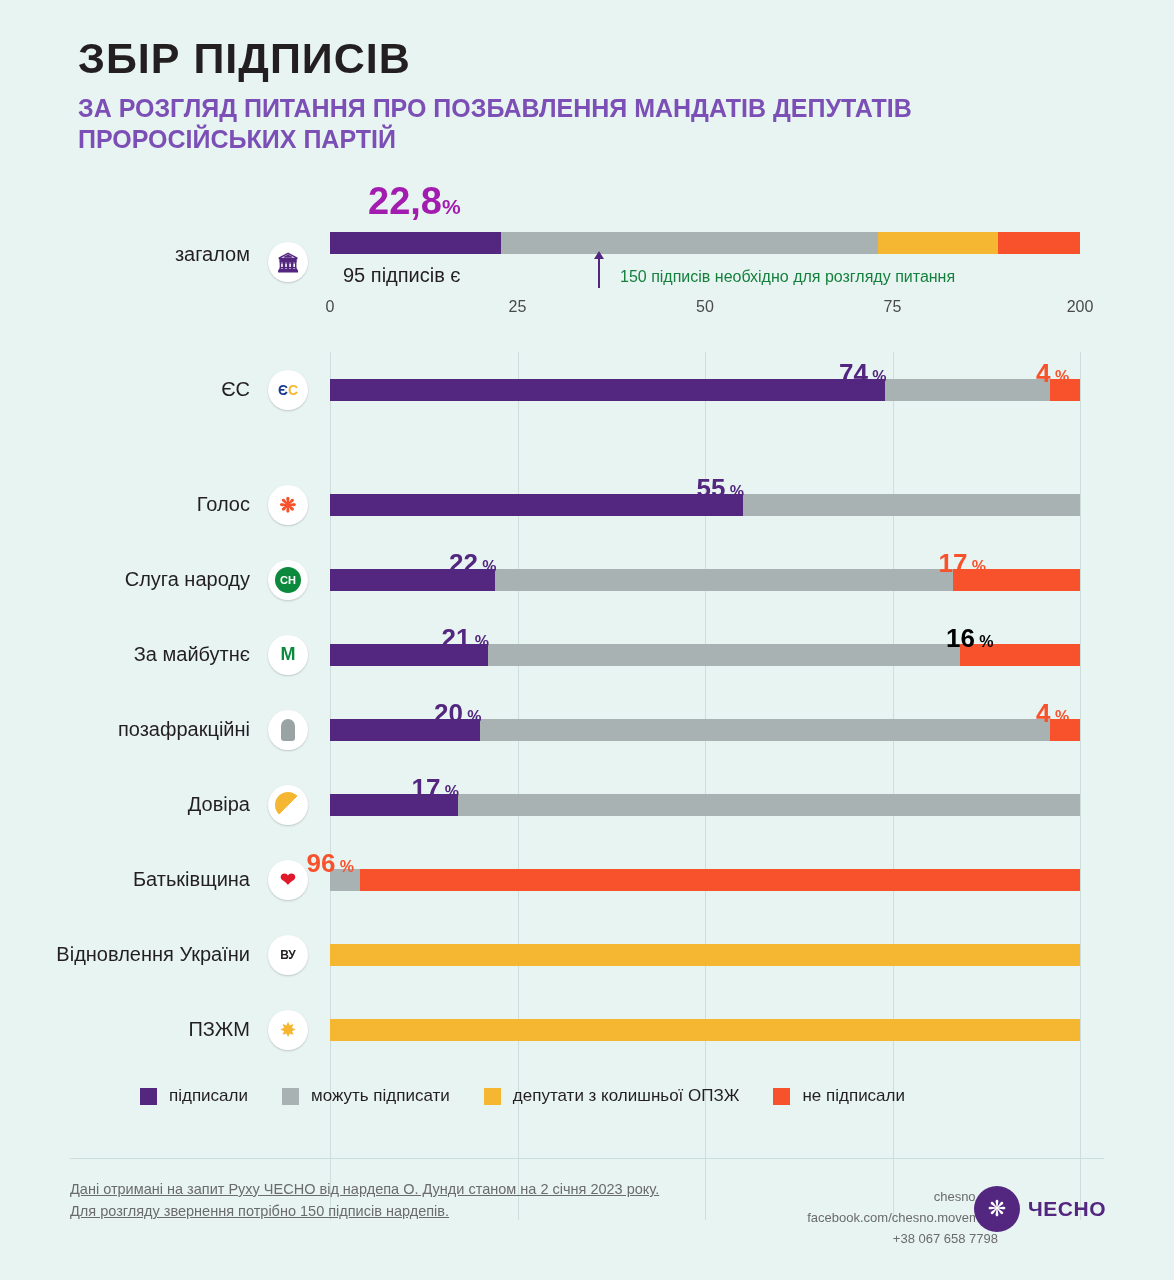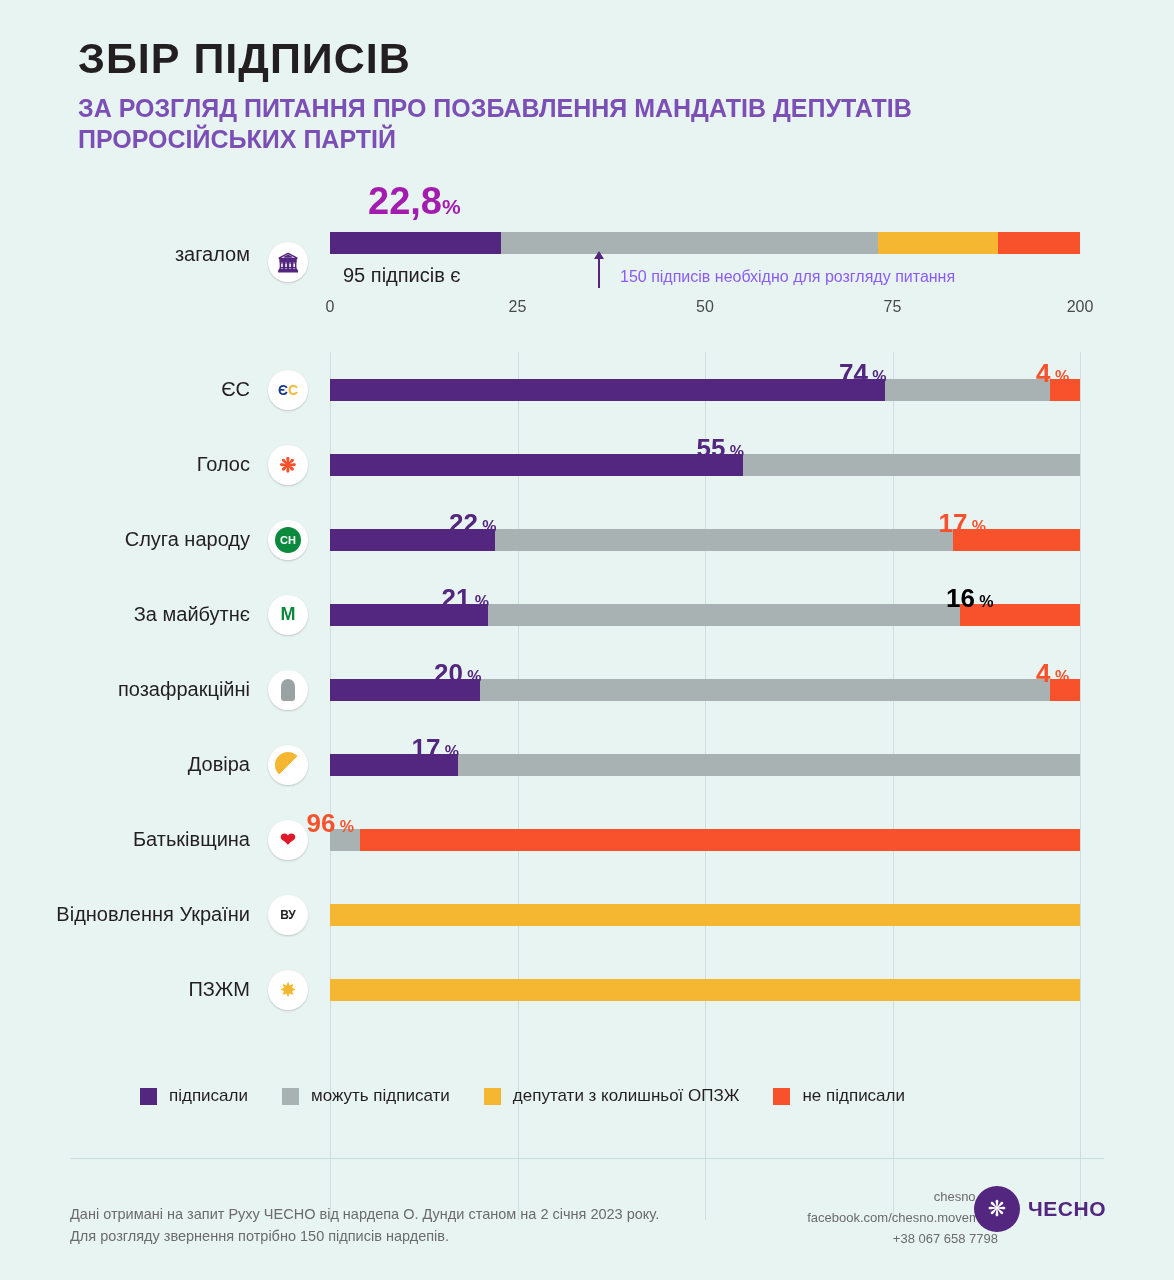--- a/index.html
+++ b/index.html
@@ -117,21 +117,21 @@
     left: 343px;
     top: 88px;
     font-size: 20px;
     color: #231f20;
   }
   .thresh-note {
     position: absolute;
     left: 620px;
     top: 92px;
     font-size: 16px;
-    color: #8b5cf6;
+    color: #15803d;
   }
   .arrow {
     position: absolute;
     left: 598px;
     top: 82px;
     width: 2px;
     height: 30px;
     background: #53277f;
   }
   .arrow::before {
@@ -195,24 +195,25 @@
     position: absolute;
     left: 70px;
     right: 70px;
     top: 1158px;
     height: 1px;
     background: #cbdedc;
   }
   .footer-note {
     position: absolute;
     left: 70px;
-    top: 1203px;
+    top: 1178px;
     font-size: 14.5px;
     color: #6b6b6b;
     line-height: 1.55;
+    text-decoration: underline;
   }
   .footer-contacts {
     position: absolute;
     right: 176px;
     top: 1186px;
     text-align: right;
     font-size: 13px;
     color: #6b6b6b;
     line-height: 1.62;
   }
@@ -302,21 +303,21 @@
           <span class="b-ec">Є<i>С</i></span>
         </div>
         <div class="track">
           <div class="seg" style="width: 74%; background: rgb(83, 39, 127);"></div>
           <div class="seg" style="width: 22%; background: rgb(168, 178, 178);"></div>
           <div class="seg" style="width: 4%; background: rgb(248, 82, 45);"></div>
         </div>
         <div class="vallabel" style="color: rgb(83, 39, 127); left: calc(74% - 29.76px); top: 6px;">74<span class="pct">&nbsp;%</span></div>
         <div class="vallabel" style="color: rgb(248, 82, 45); left: calc(96% - 91.04px); top: 6px;">4<span class="pct">&nbsp;%</span></div>
       </div>
-      <div class="row" style="height: 75px;">
+      <div class="row" style="height: 75px; margin-top: 40px;">
         <div class="labelbox" style="height: 75px;">Голос</div>
         <div class="badge">
           <span class="b-golos">❋</span>
         </div>
         <div class="track">
           <div class="seg" style="width: 55%; background: rgb(83, 39, 127);"></div>
           <div class="seg" style="width: 45%; background: rgb(168, 178, 178);"></div>
         </div>
         <div class="vallabel" style="color: rgb(83, 39, 127); left: calc(55% + 50.8px); top: 6px;">55<span class="pct">&nbsp;%</span></div>
       </div>

